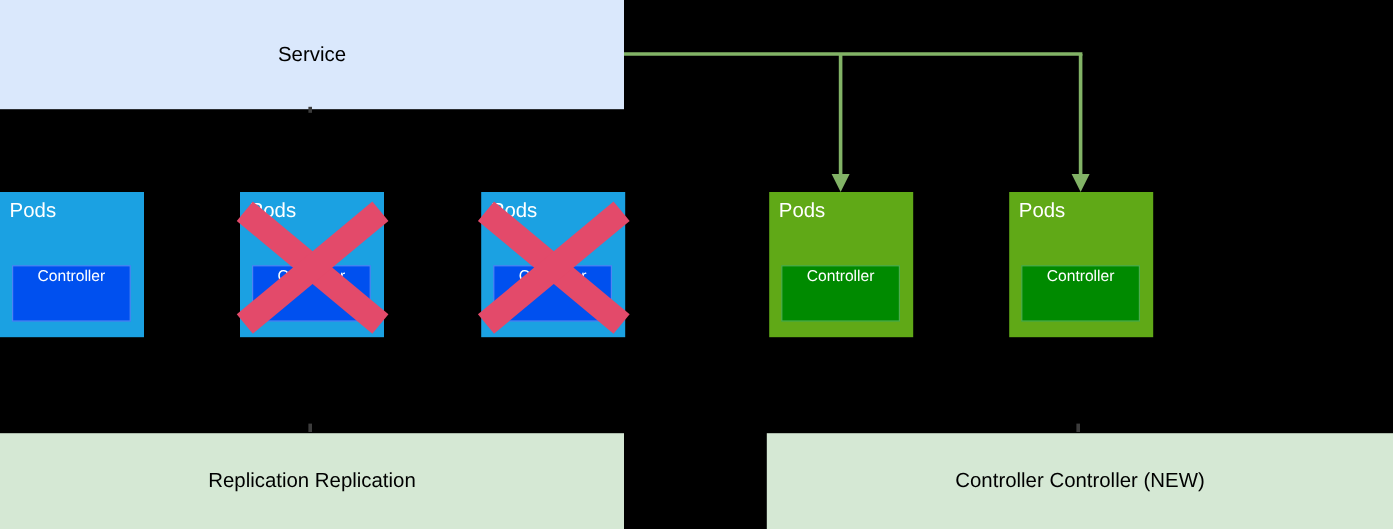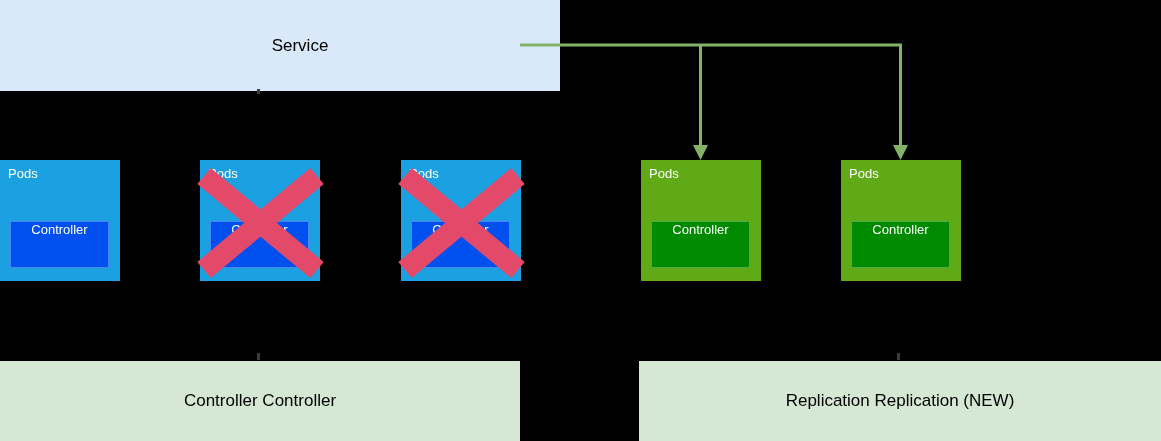--- a/index.html
+++ b/index.html
@@ -26,21 +26,21 @@
     position: absolute;
     top: 160px;
     width: 120px;
     height: 121px;
   }
   .pod-label {
     position: absolute;
     left: 8px;
     top: 6px;
     color: #fff;
-    font-size: 13px;
+    font-size: 17px;
   }
   .controller-box {
     position: absolute;
     left: 10px;
     top: 61px;
     width: 99px;
     height: 47px;
     display: flex;
     justify-content: center;
     color: #fff;
@@ -71,21 +71,21 @@
   }
   #tick-service { left: 257px; top: 89px; height: 5px; }
   #tick-rc-old  { left: 257px; top: 353px; }
   #tick-rc-new  { left: 897px; top: 353px; }
 </style>
 </head>
 <body>
 
 <div id="canvas" style="background-color: rgb(0, 0, 0);">
 
-  <div id="service-box" class="band" style="background-color: rgb(218, 232, 252); padding-left: 40px;">
+  <div id="service-box" class="band" style="background-color: rgb(218, 232, 252);">
     <span>Service</span>
   </div>
 
   <svg id="connector-svg" viewBox="0 0 400 125">
     <line x1="2" y1="7" x2="384" y2="7" stroke-width="3" stroke="#82b366"></line>
     <line x1="182.5" y1="7" x2="182.5" y2="110" stroke-width="3" stroke="#82b366"></line>
     <line x1="382.5" y1="7" x2="382.5" y2="110" stroke-width="3" stroke="#82b366"></line>
     <polygon points="175,107 190,107 182.5,122" fill="#82b366"></polygon>
     <polygon points="375,107 390,107 382.5,122" fill="#82b366"></polygon>
   </svg>
@@ -127,24 +127,24 @@
   </div>
 
   <div class="pod" style="left: 841px; background-color: rgb(96, 169, 23);">
     <span class="pod-label">Pods</span>
     <div class="controller-box" style="background-color: rgb(0, 138, 0);">
       <span>Controller</span>
     </div>
   </div>
 
   <div id="rc-old-box" class="band" style="background-color: rgb(213, 232, 212);">
-    <span>Controller Controller</span>
+    <span>Replication Replication</span>
   </div>
 
   <div id="rc-new-box" class="band" style="background-color: rgb(213, 232, 212);">
-    <span>Replication Replication (NEW)</span>
+    <span>Controller Controller (NEW)</span>
   </div>
 
   <div id="tick-service" class="tick"></div>
   <div id="tick-rc-old" class="tick"></div>
   <div id="tick-rc-new" class="tick"></div>
 
 </div>
 
 </body></html>

